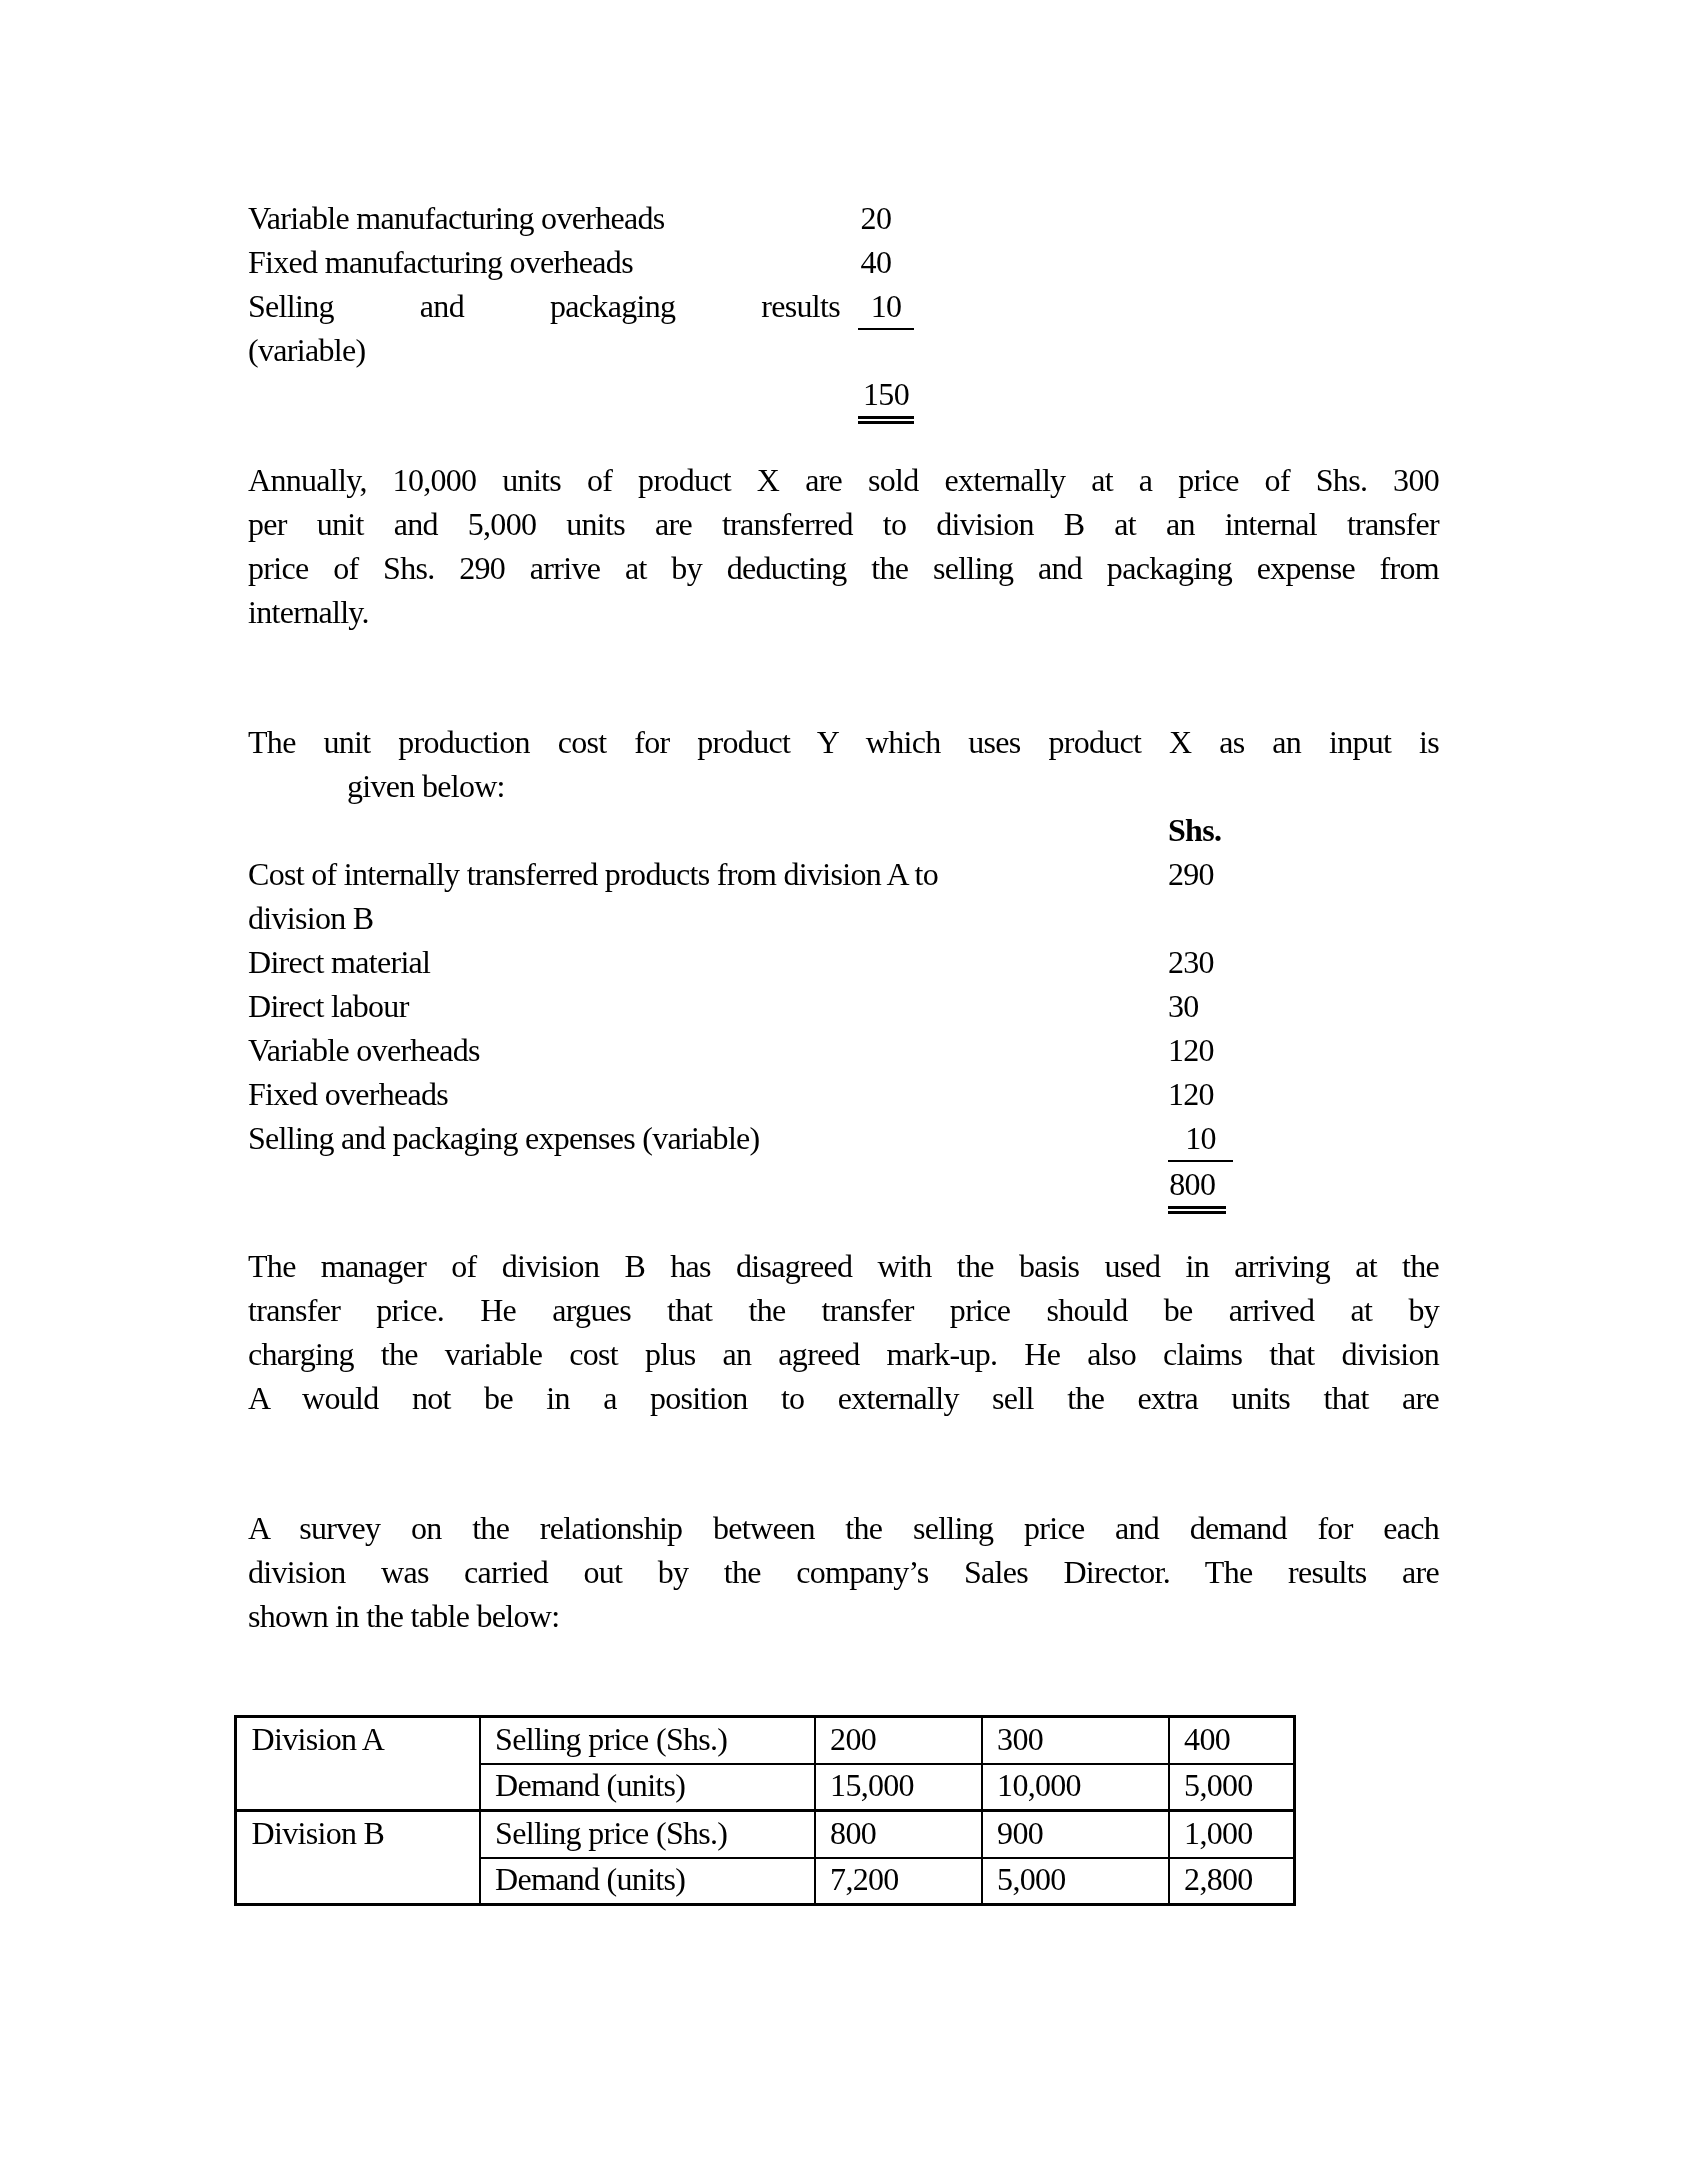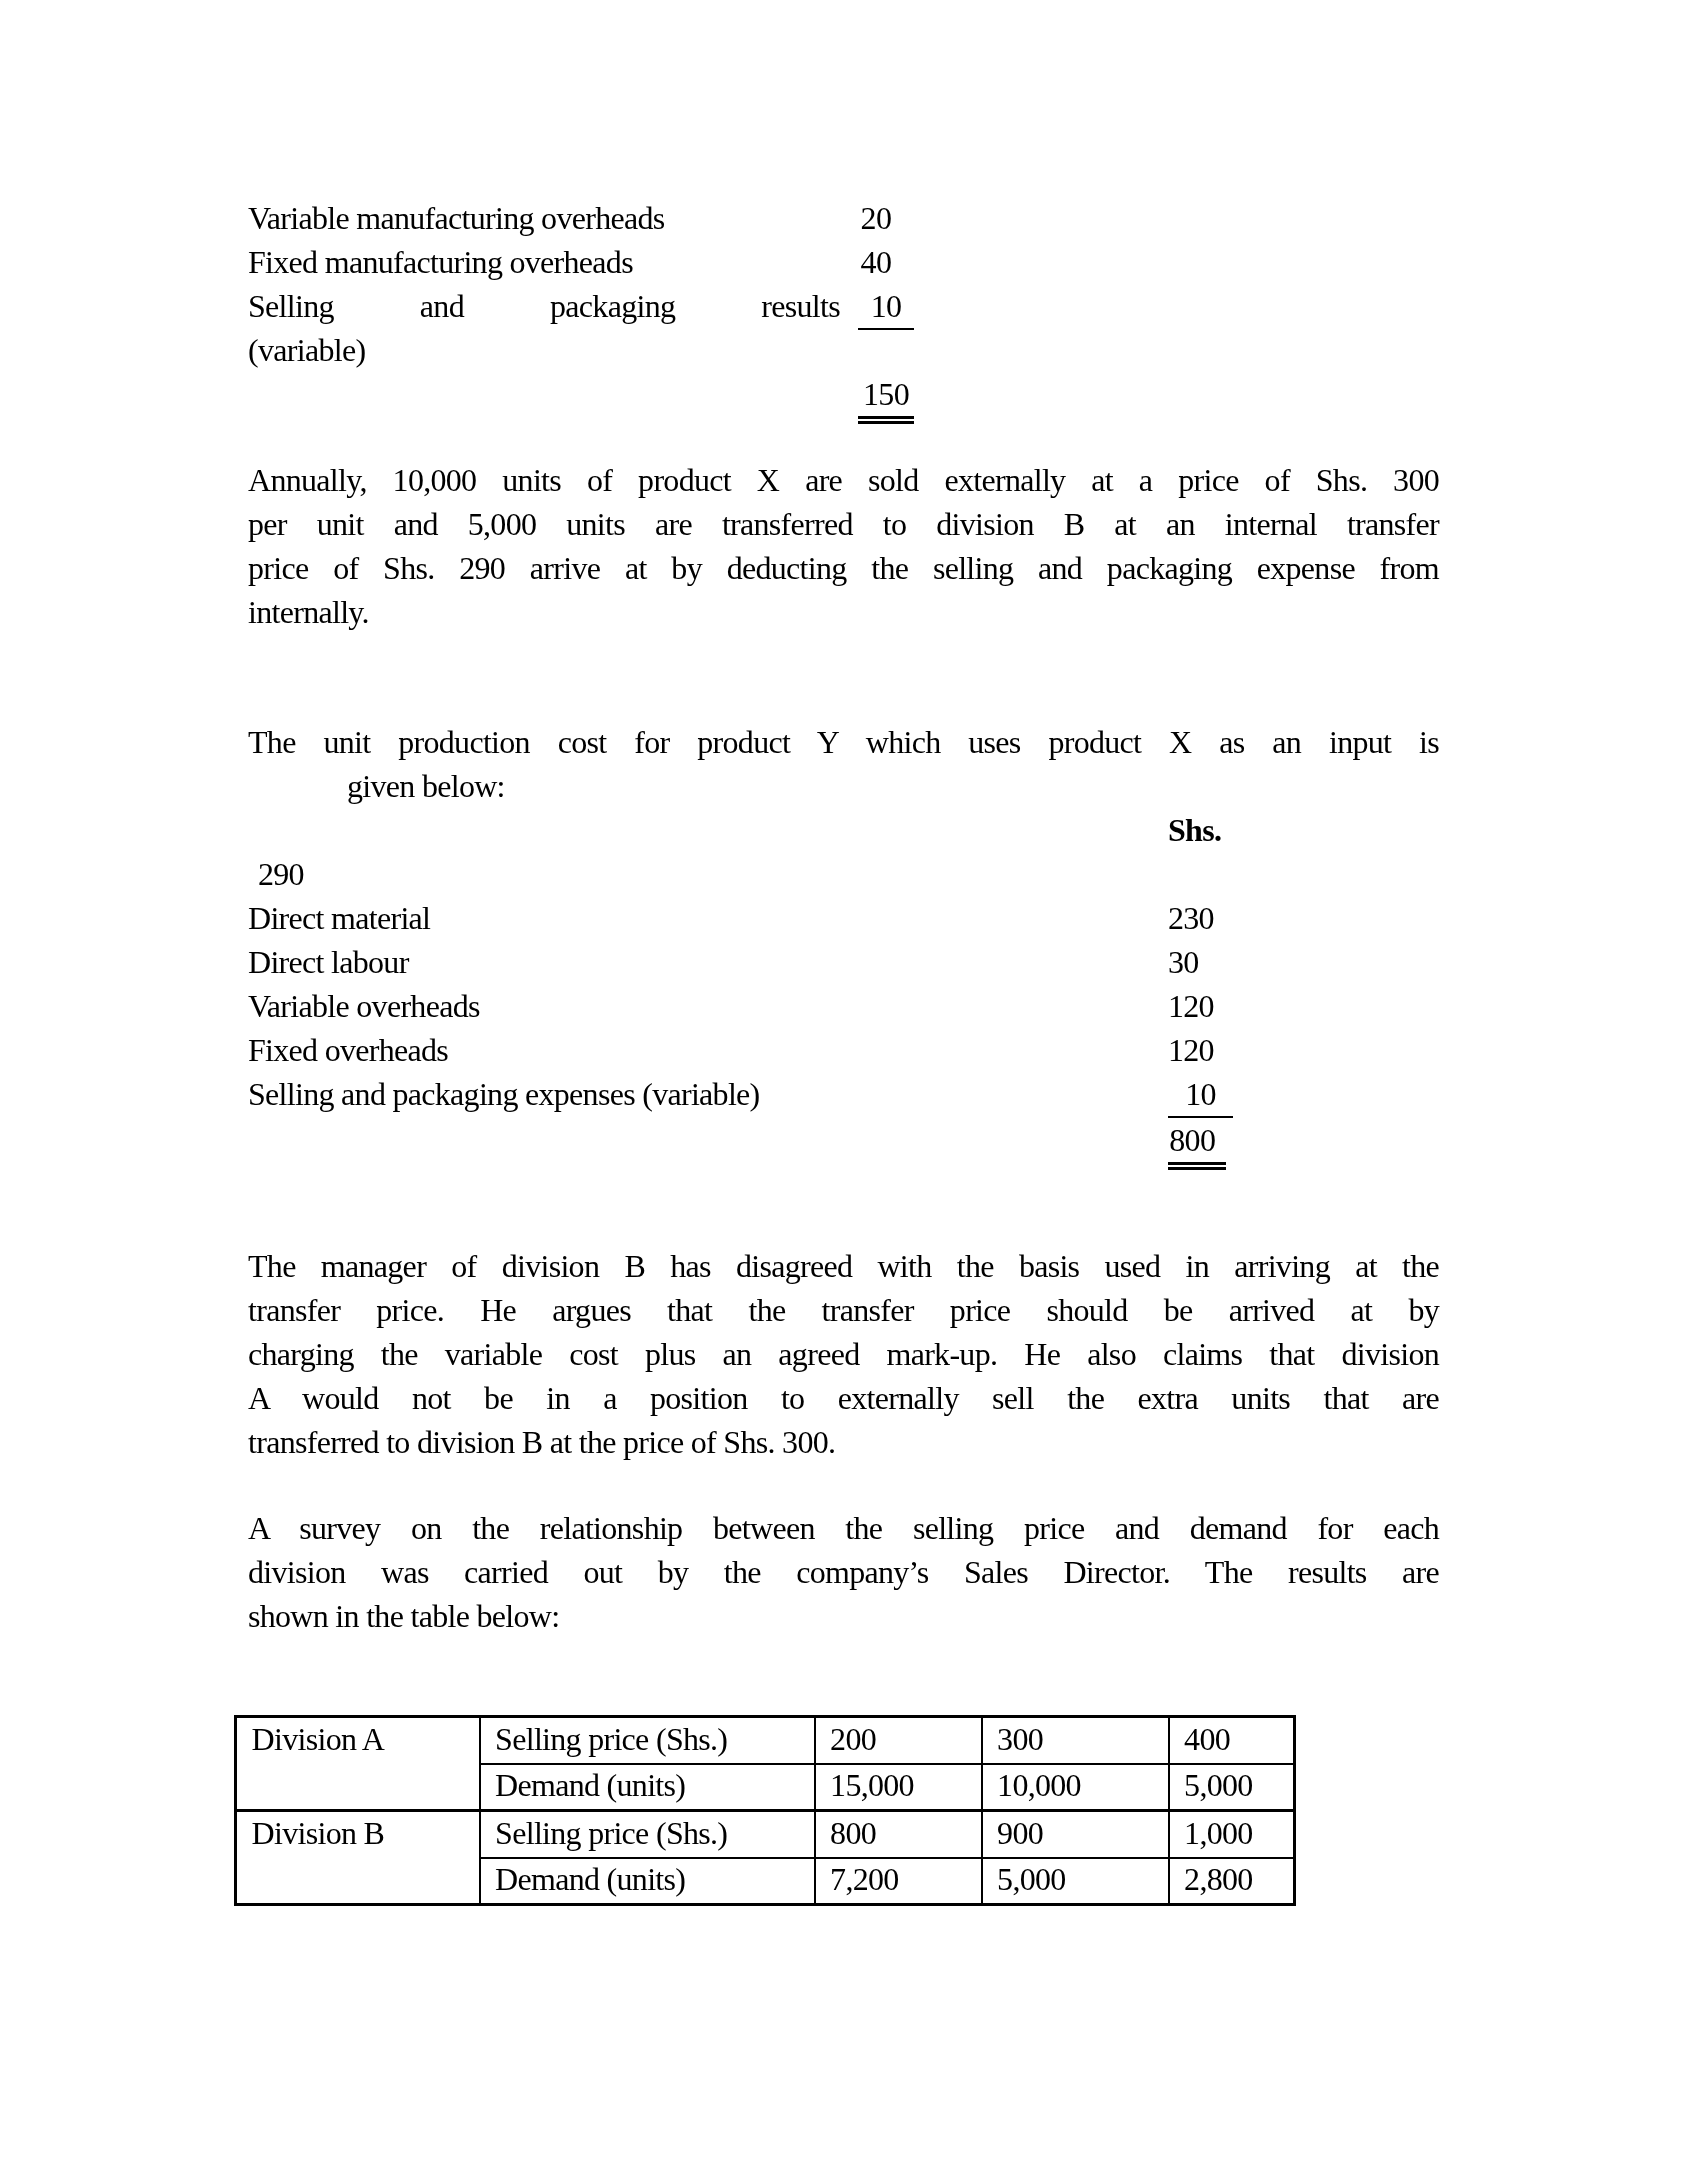--- a/index.html
+++ b/index.html
@@ -96,20 +96,24 @@
   <div class="block" style="top:720px;">
     <div class="line j">The unit production cost for product Y which uses product X as an input is</div>
     <div class="line indent">given below:</div>
   </div>
 
   <div class="block" style="top:808px;">
     <div class="row">
       <div class="shs-hdr line">Shs.</div>
     </div>
     <div class="row">
+      <div class="lbl-y">
+        <div class="line">Cost of internally transferred products from division A to</div>
+        <div class="line">division B</div>
+      </div>
       <div class="num-y line">290</div>
     </div>
     <div class="row">
       <div class="lbl-y line">Direct material</div>
       <div class="num-y line">230</div>
     </div>
     <div class="row">
       <div class="lbl-y line">Direct labour</div>
       <div class="num-y line">30</div>
     </div>
@@ -129,21 +133,20 @@
       <div class="lbl-y"></div>
       <div class="num-uu line">800</div>
     </div>
   </div>
 
   <div class="block" style="top:1244px;">
     <div class="line j">The manager of division B has disagreed with the basis used in arriving at the</div>
     <div class="line j">transfer price.  He argues that the transfer price should be arrived at by</div>
     <div class="line j">charging the variable cost plus an agreed mark-up.  He also claims that division</div>
     <div class="line j">A would not be in a position to externally sell the extra units that are</div>
-    <div class="line">transferred to division B at the price of Shs. 300.</div>
   </div>
 
   <div class="block" style="top:1506px;">
     <div class="line j">A survey on the relationship between the selling price and demand for each</div>
     <div class="line j">division was carried out by the company’s Sales Director.  The results are</div>
     <div class="line">shown in the table below:</div>
   </div>
 
   <div class="tbl-wrap">
     <table class="survey">

